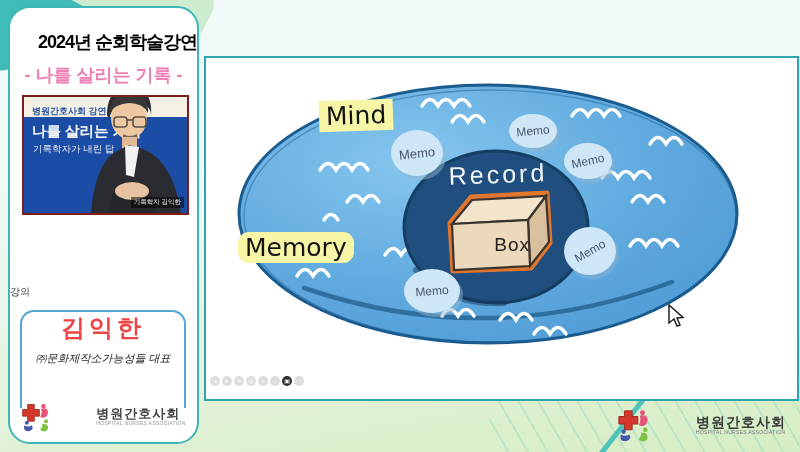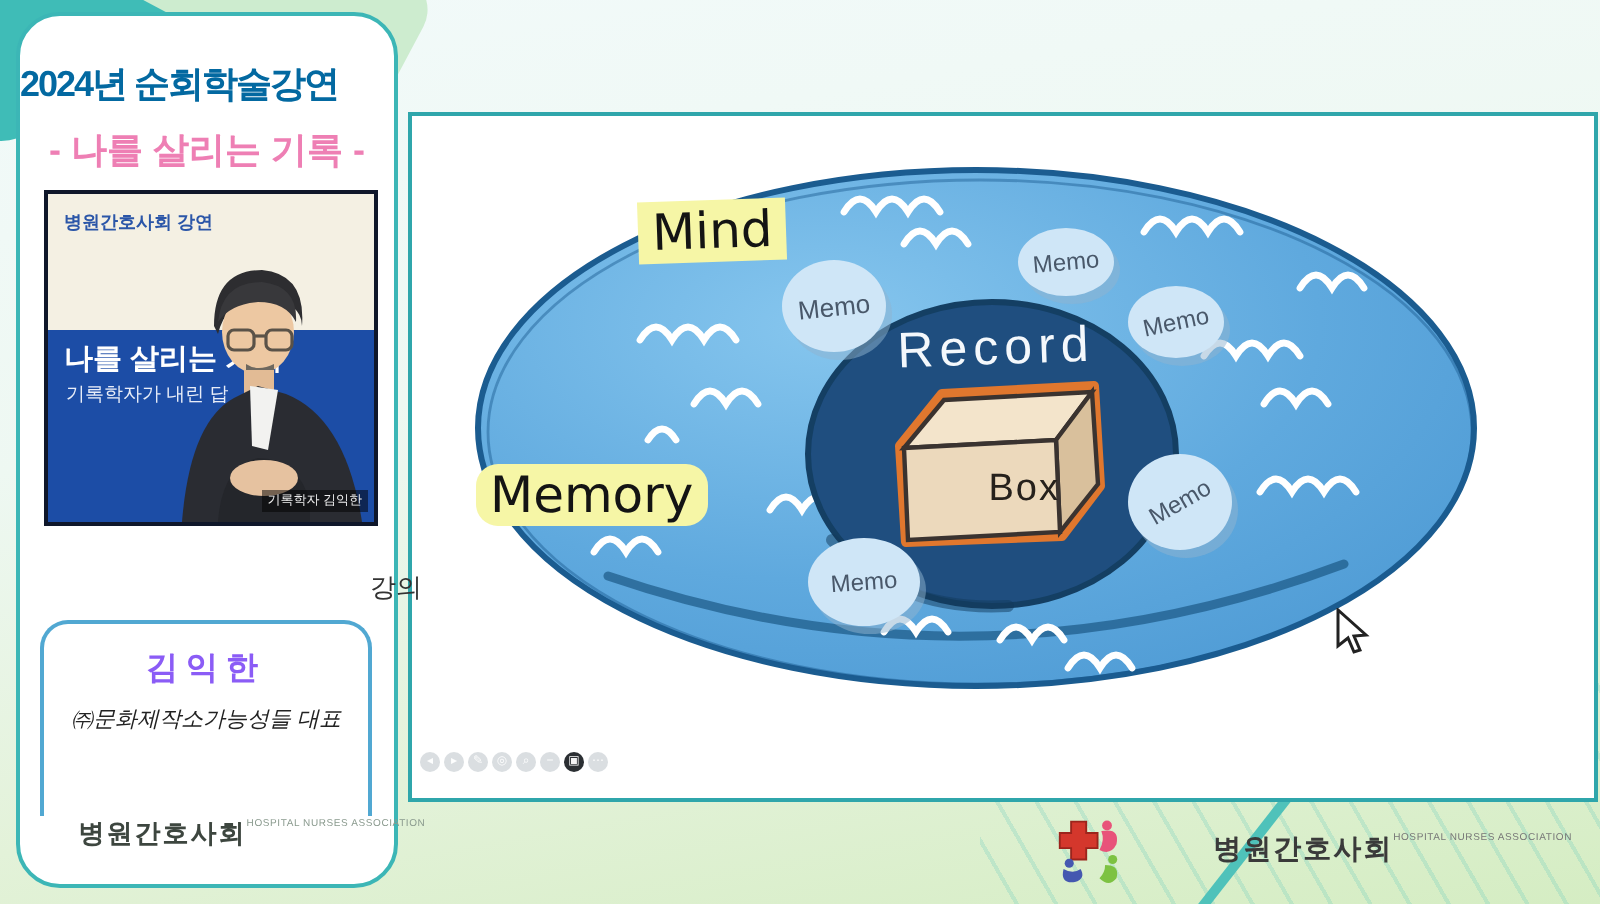--- a/index.html
+++ b/index.html
@@ -12,43 +12,43 @@
              transform:rotate(-18deg);border-radius:26px;}
   .decor-tl2{position:absolute;left:62px;top:-42px;width:150px;height:72px;background:#cdeccf;
              transform:rotate(28deg);border-radius:18px;}
   .stripes{position:absolute;right:0;bottom:0;width:310px;height:135px;
            background:repeating-linear-gradient(60deg,rgba(255,255,255,0) 0 15px,rgba(86,196,186,.22) 15px 17px);}
   .diag{position:absolute;right:148px;bottom:-22px;width:5px;height:165px;background:#4fc2ba;transform:rotate(38deg);}
 
   
   .sidebar{position:absolute;left:8px;top:6px;width:187px;height:434px;background:#fff;
            border:2px solid #3cb6b6;border-radius:22px;z-index:3;}
-  .sb-title{margin-top:22px;text-align:left;color:#0369a1;font-size:18px;font-weight:bold;letter-spacing:-1px;white-space:nowrap;}
+  .sb-title{margin-top:22px;text-align:right;color:#000000;font-size:18px;font-weight:bold;letter-spacing:-1px;white-space:nowrap;}
   .sb-sub{margin-top:9px;text-align:center;color:#ee7fb4;font-size:18px;font-weight:bold;white-space:nowrap;}
 
-  .thumb{position:absolute;left:12px;top:87px;width:167px;height:168px;background:#f4f0e3;
-         border:2px solid #0f172a;box-sizing:border-box;overflow:hidden;}
+  .thumb{position:absolute;left:12px;top:87px;width:167px;height:120px;background:#f4f0e3;
+         border:2px solid #7f1d1d;box-sizing:border-box;overflow:hidden;}
   .thumb-channel{position:absolute;left:8px;top:8px;color:#2b56a8;font-size:9px;font-weight:bold;}
   .thumb-band{position:absolute;left:0;bottom:0;width:100%;height:96px;background:#1c4da6;}
   .band-title{position:absolute;left:8px;top:5px;color:#fff;font-size:14.5px;font-weight:bold;white-space:nowrap;}
   .band-sub{position:absolute;left:9px;top:26px;color:#e8edf8;font-size:9.5px;white-space:nowrap;}
   .thumb-man{position:absolute;right:-2px;bottom:0;width:104px;height:132px;}
   .thumb-badge{position:absolute;right:3px;bottom:5px;color:#eee;font-size:6.5px;background:rgba(0,0,0,.5);padding:1px 3px;white-space:nowrap;}
 
-  .section-label{position:absolute;left:14px;top:277px;width:100%;text-align:right;color:#333;font-size:13px;}
+  .section-label{position:absolute;left:0;top:277px;width:100%;text-align:left;color:#333;font-size:10px;}
   .speaker-box{position:absolute;left:10px;top:302px;width:162px;height:96px;border:2px solid #51a8d2;
                border-bottom:none;border-radius:14px 14px 0 0;}
-  .speaker-name{margin-top:12px;text-align:center;color:#8b5cf6;font-size:16px;font-weight:bold;letter-spacing:4px;}
+  .speaker-name{text-align:center;color:#ef4444;font-size:24px;font-weight:bold;letter-spacing:4px;}
   .speaker-affil{margin-top:7px;text-align:center;color:#222;font-size:11px;white-space:nowrap;font-style:italic;}
 
   
   .logo{display:flex;align-items:center;gap:5px;}
   .logo-left{position:absolute;left:0;bottom:10px;width:100%;justify-content:center;}
   .logo-right{position:absolute;right:14px;bottom:10px;z-index:2;}
-  .logo-txt{display:flex;flex-direction:row;line-height:1.1;margin-left:40px;}
+  .logo-txt{display:flex;flex-direction:column;line-height:1.1;margin-left:40px;}
   .logo-ko{font-weight:bold;color:#3d463f;font-size:13px;letter-spacing:1px;white-space:nowrap;}
   .logo-en{color:#8a9a8e;font-size:5px;letter-spacing:.3px;white-space:nowrap;}
   .logo-right .logo-ko{color:#3a3a3a;font-size:14px;}
   .logo-right .logo-en{color:#777;}
 
   
   .main{position:absolute;left:204px;top:56px;width:591px;height:341px;background:#fff;
         border:2px solid #2fa6ab;box-sizing:content-box;z-index:2;}
   .board{position:absolute;inset:0;}
   .board svg.drawing{position:absolute;left:0;top:0;}

